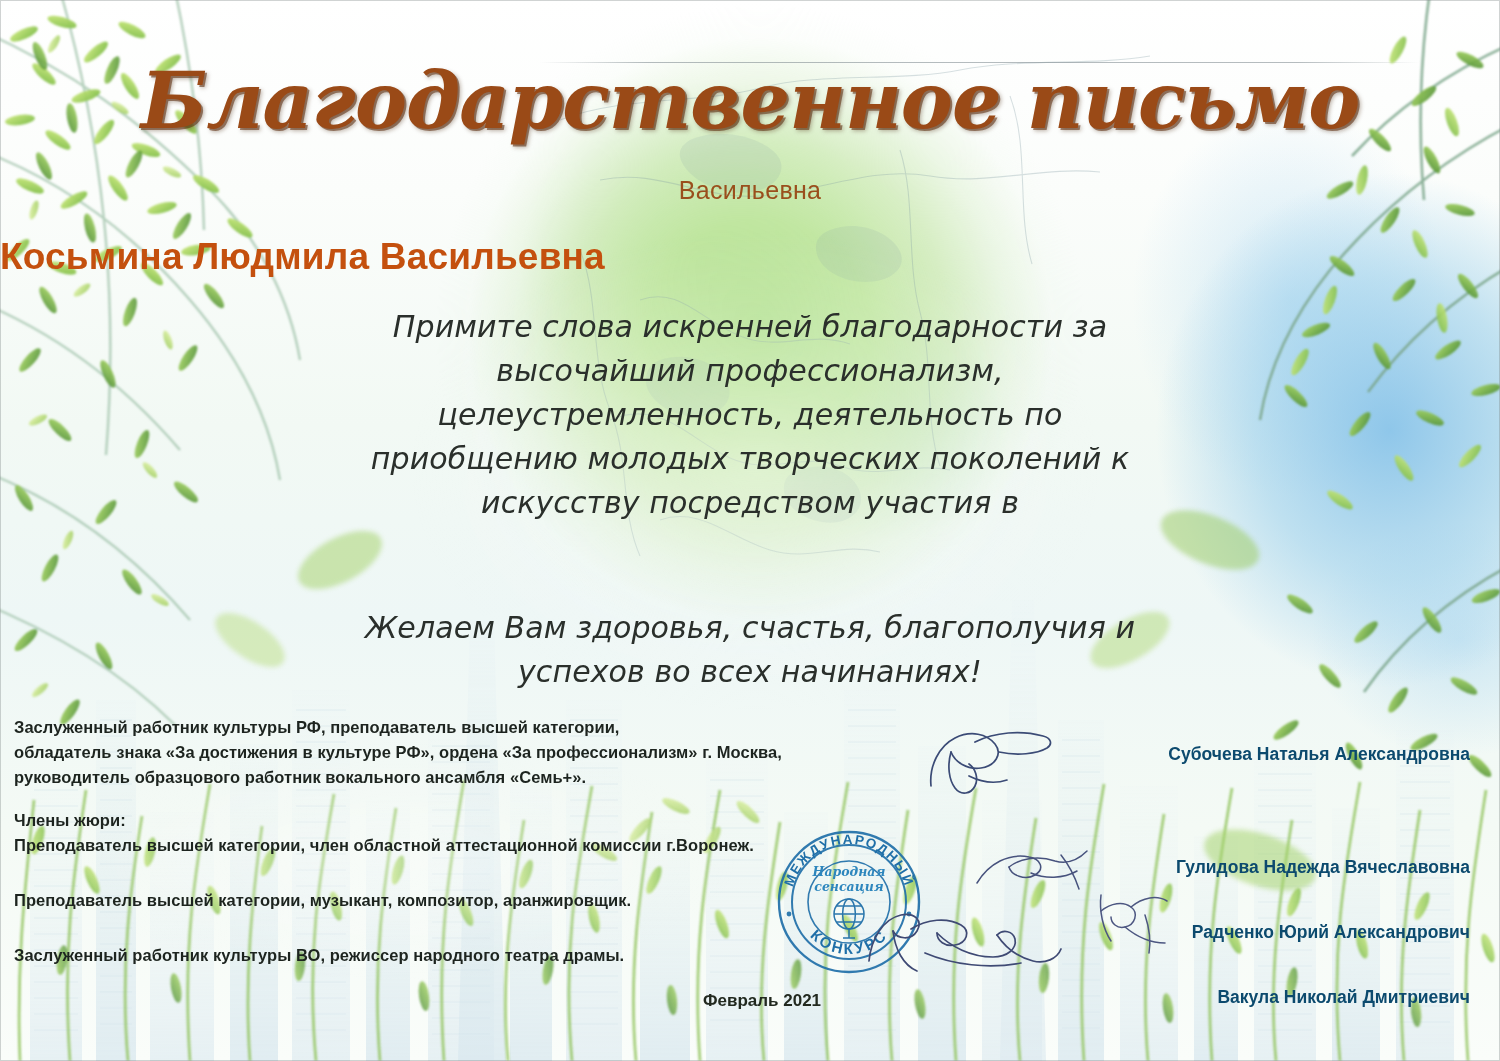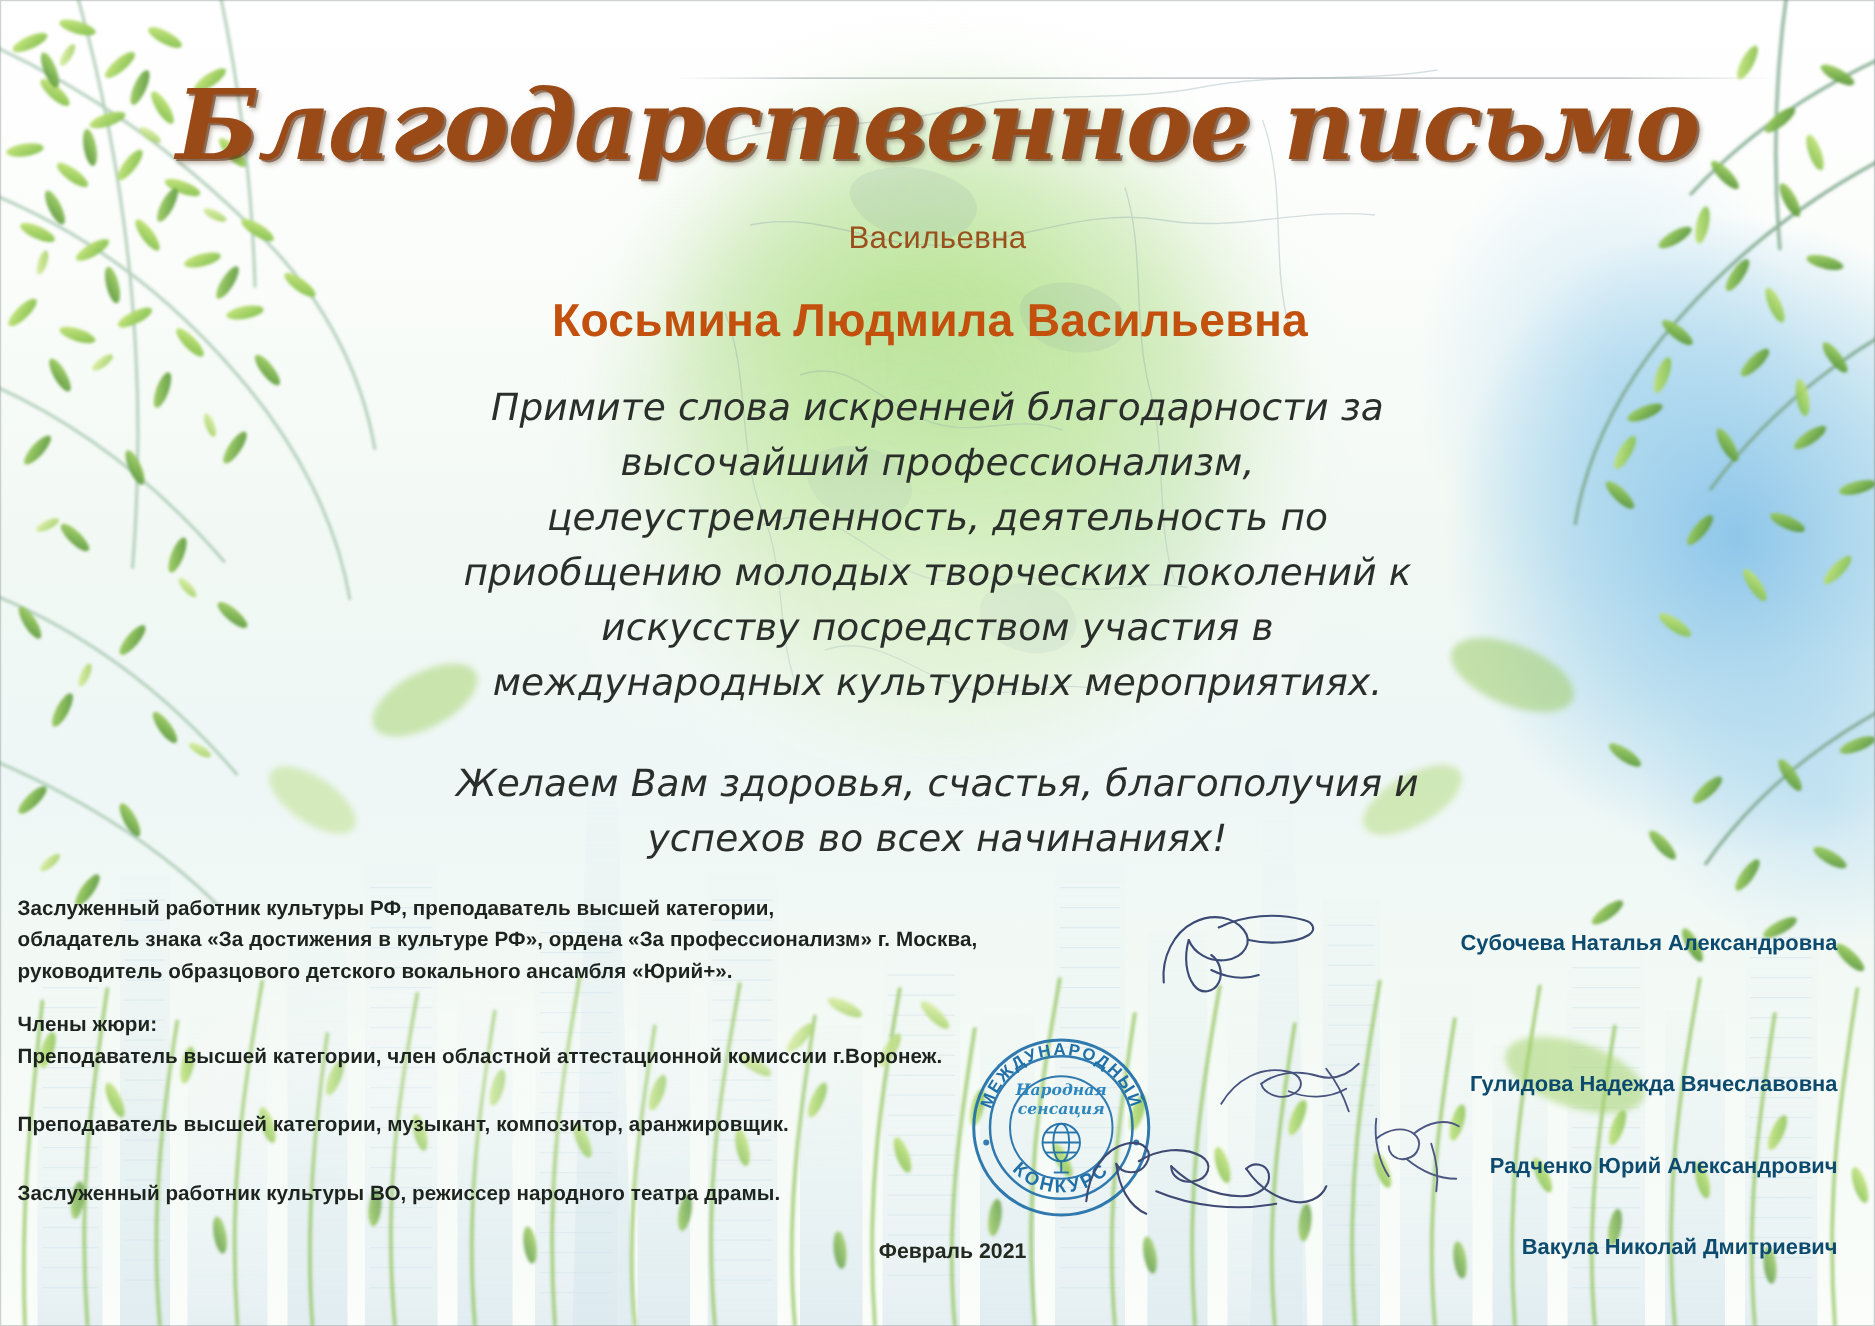--- a/index.html
+++ b/index.html
@@ -118,21 +118,20 @@
     left: 0; right: 0; top: 176px;
     text-align: center;
     font-size: 25px;
     color: #9a4f1c;
     letter-spacing: 0.3px;
   }
 
   .recipient {
     position: absolute;
     left: 0; right: 12px; top: 236px;
-    text-align: center;
     font-size: 37px;
     font-weight: 700;
     color: #c4500e;
     letter-spacing: 0.2px;
   }
 
   .body-block {
     position: absolute;
     left: 340px;
     width: 820px;
@@ -557,34 +556,33 @@
     <div class="salutation">Васильевна</div>
 
     <div class="recipient">Косьмина Людмила Васильевна</div>
 
     <div class="body-block para1">
       <p>Примите слова искренней благодарности за</p>
       <p>высочайший профессионализм,</p>
       <p>целеустремленность, деятельность по</p>
       <p>приобщению молодых творческих поколений к</p>
       <p>искусству посредством участия в</p>
-      <p>международных культурных мероприятиях.</p>
     </div>
 
     <div class="body-block para2">
       <p>Желаем Вам здоровья, счастья, благополучия и</p>
       <p>успехов во всех начинаниях!</p>
     </div>
 
     <div class="jury-col">
 
       <div class="jury-group">
         <span class="jury-line">Заслуженный  работник  культуры  РФ, преподаватель высшей категории,</span>
         <span class="jury-line">обладатель знака «За достижения  в культуре  РФ»,  ордена «За профессионализм»  г. Москва,</span>
-        <span class="jury-line">руководитель  образцового  детского  вокального  ансамбля   «Юрий+».</span>
+        <span class="jury-line">руководитель  образцового  работник  вокального  ансамбля   «Семь+».</span>
       </div>
 
       <div class="jury-group">
         <span class="jury-heading">Члены жюри:</span>
         <span class="jury-line">Преподаватель высшей категории, член областной  аттестационной  комиссии  г.Воронеж.</span>
         <div class="jury-spacer"></div>
         <span class="jury-line">Преподаватель высшей категории,  музыкант,  композитор,  аранжировщик.</span>
         <div class="jury-spacer"></div>
         <span class="jury-line">Заслуженный  работник  культуры  ВО, режиссер народного театра драмы.</span>
       </div>

